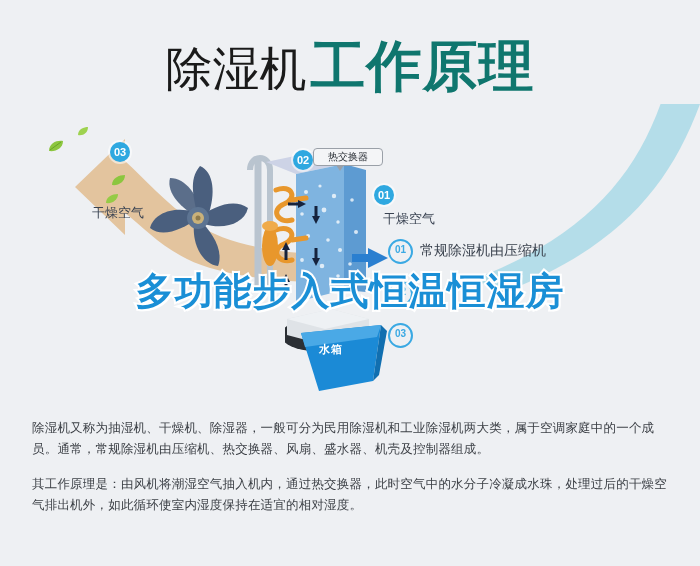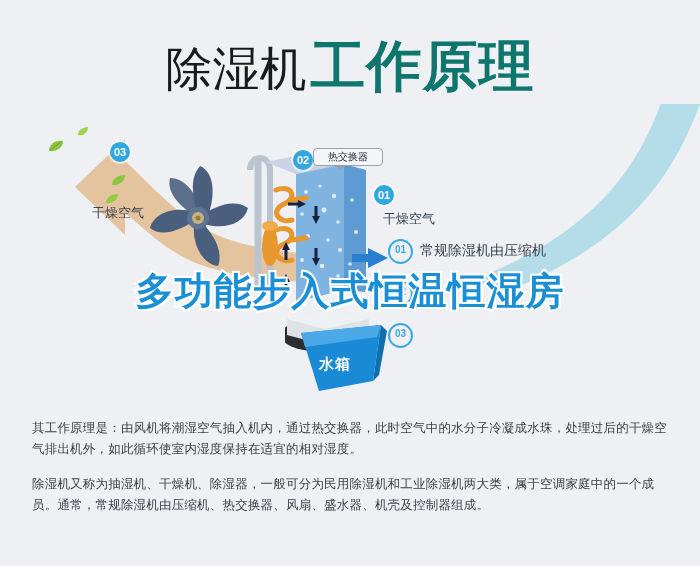--- a/index.html
+++ b/index.html
@@ -37,22 +37,22 @@
 
   
   .fan{position:absolute;left:138px;top:48px;width:120px;height:120px;}
 
   
   .machine{position:absolute;left:240px;top:30px;width:150px;height:200px;}
 
   
   .tank{position:absolute;left:285px;top:195px;width:110px;height:90px;}
   .tank-label{
-    position:absolute;left:319px;top:245px;
-    color:#ffffff;font-size:15px;font-weight:bold;
+    position:absolute;left:319px;top:232px;
+    color:#ffffff;font-size:11px;font-weight:bold;
     letter-spacing:1px;
   }
 
   
   .leaf{position:absolute;}
 
   
   .badge{
     position:absolute;
     width:20px;height:20px;border-radius:50%;
@@ -263,17 +263,17 @@
     <div class="step">
       <div class="step-num">03</div>
     </div>
   </div>
 
   <div class="overlay">
     <span>多功能步入式恒温恒湿房</span>
   </div>
 
   <div class="copy">
+    <p>除湿机又称为抽湿机、干燥机、除湿器，一般可分为民用除湿机和工业除湿机两大类，属于空调家庭中的一个成员。通常，常规除湿机由压缩机、热交换器、风扇、盛水器、机壳及控制器组成。</p>
     <p>其工作原理是：由风机将潮湿空气抽入机内，通过热交换器，此时空气中的水分子冷凝成水珠，处理过后的干燥空气排出机外，如此循环使室内湿度保持在适宜的相对湿度。</p>
-    <p>除湿机又称为抽湿机、干燥机、除湿器，一般可分为民用除湿机和工业除湿机两大类，属于空调家庭中的一个成员。通常，常规除湿机由压缩机、热交换器、风扇、盛水器、机壳及控制器组成。</p>
   </div>
 
 </div>
 
 </body></html>

